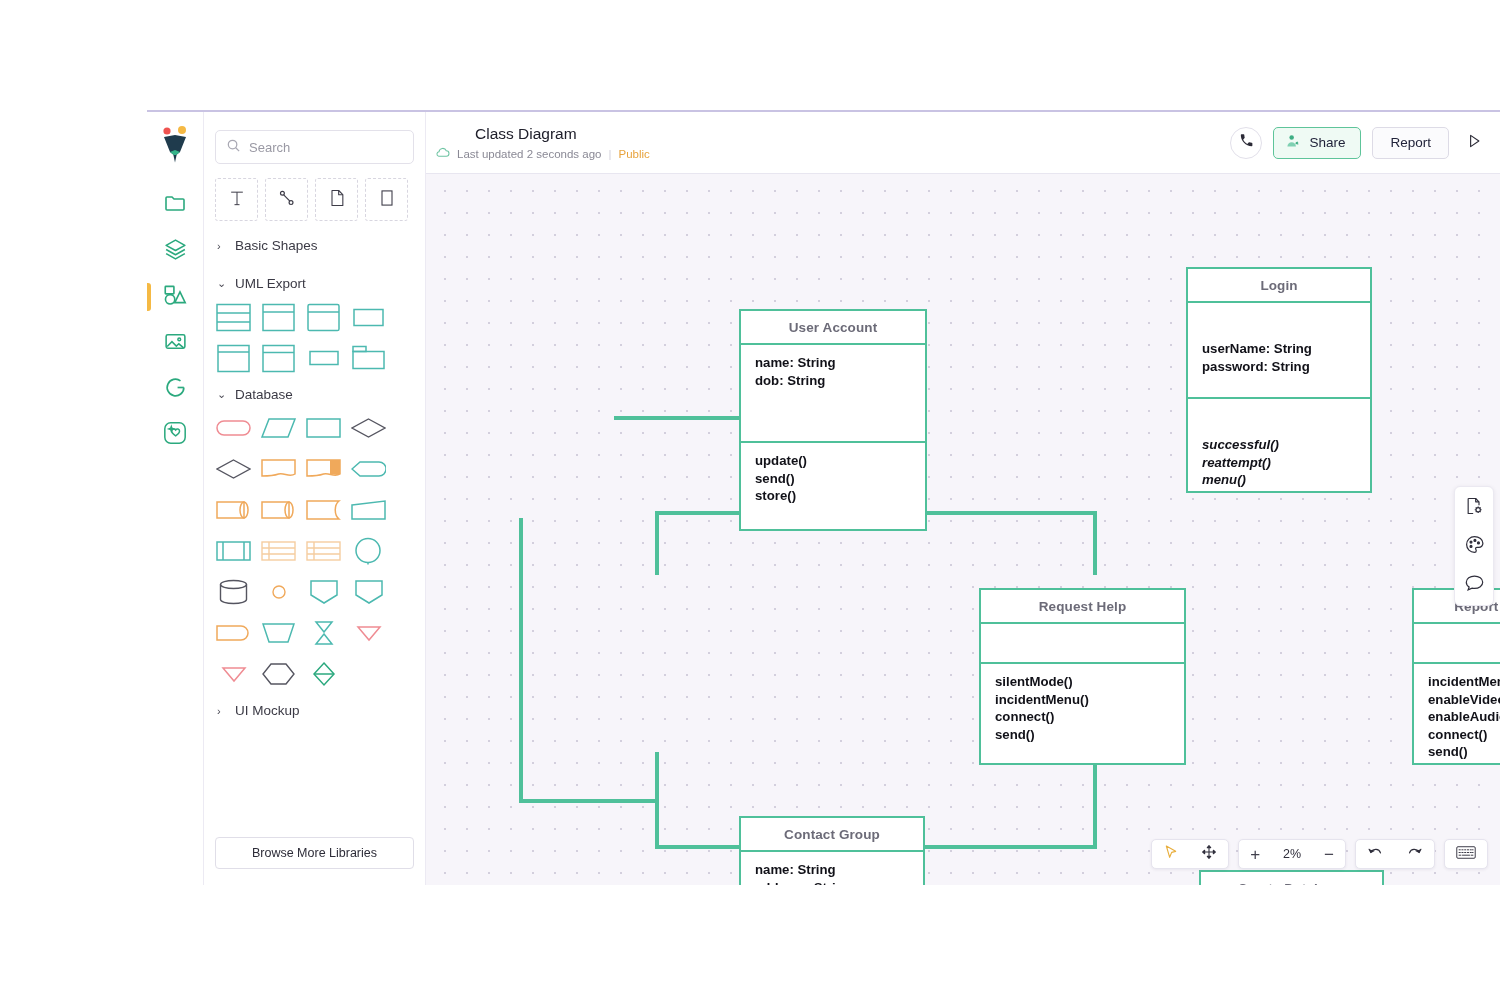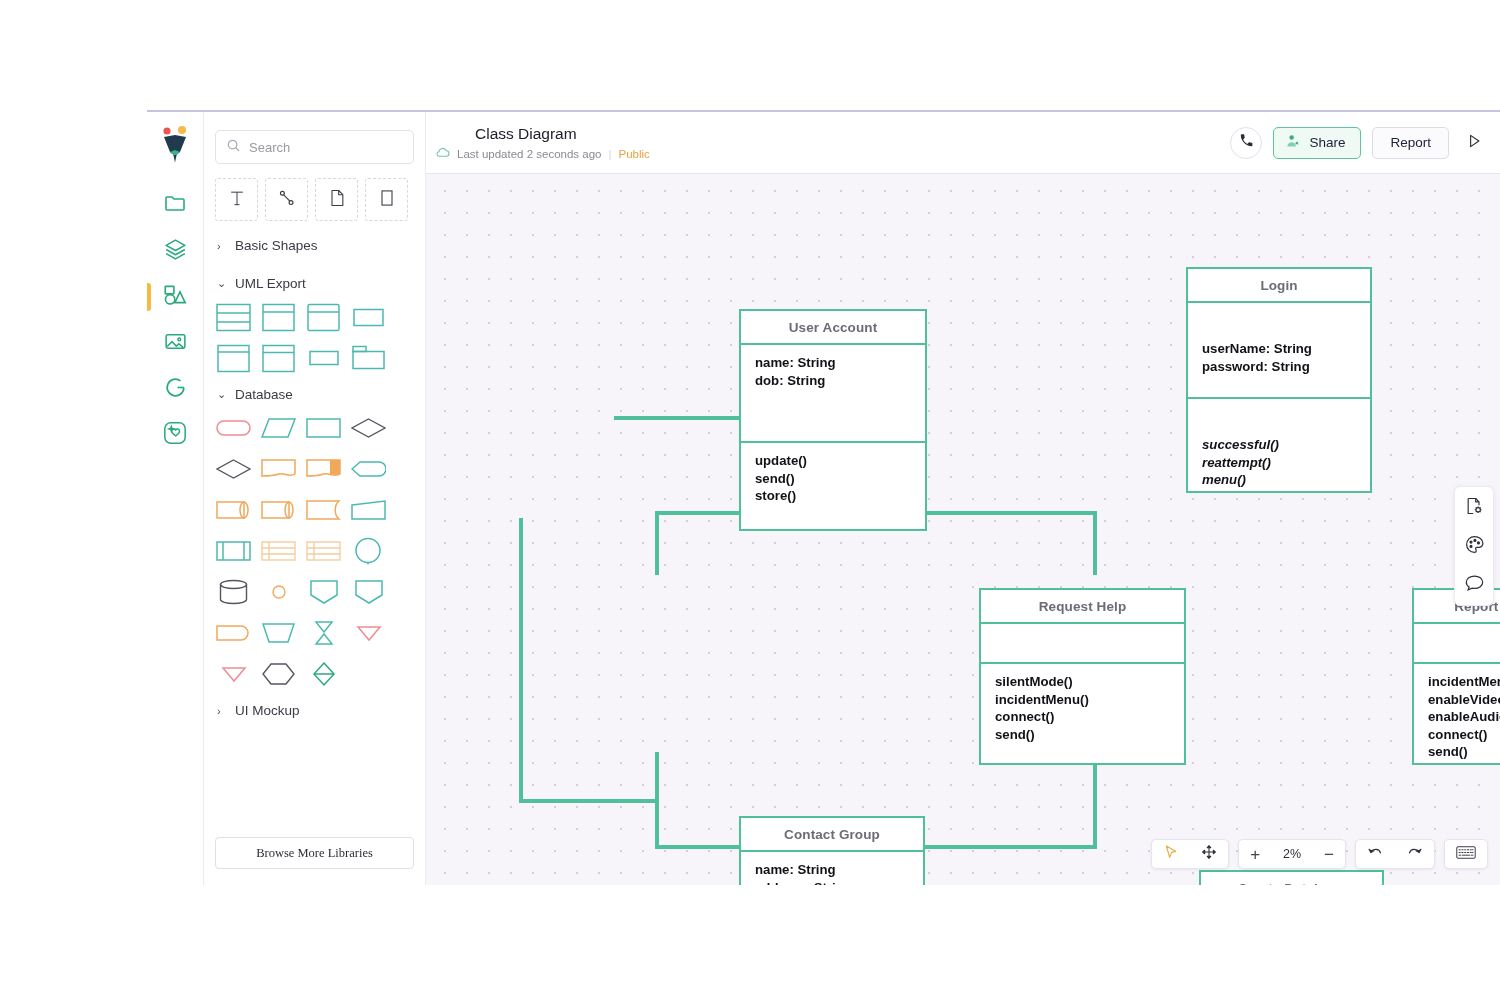--- a/index.html
+++ b/index.html
@@ -94,21 +94,21 @@
     display: flex; flex-wrap: wrap;
     padding: 0 11px; gap: 9px 8px;
   }
   .sh { width: 37px; height: 32px; display:flex; align-items:center; justify-content:center; cursor:pointer; }
 
   .browse-wrap { margin-top: auto; padding: 0 11px 16px 11px; }
   .browse-btn {
     height: 32px; width: 100%;
     border: 1px solid #e0dee8; border-radius: 4px;
     background: #fff; color: #2d2c38;
-    font-size: 12.5px; font-family: Liberation Serif, serif;
+    font-size: 12.5px; font-family: Liberation Sans, sans-serif;
     cursor: pointer;
   }
 
   
   .main { flex: 1; display: flex; flex-direction: column; position: relative; min-width: 0; }
 
   .topbar {
     height: 62px; background: #ffffff;
     display: flex; align-items: center;
     padding: 0 14px 0 9px;

